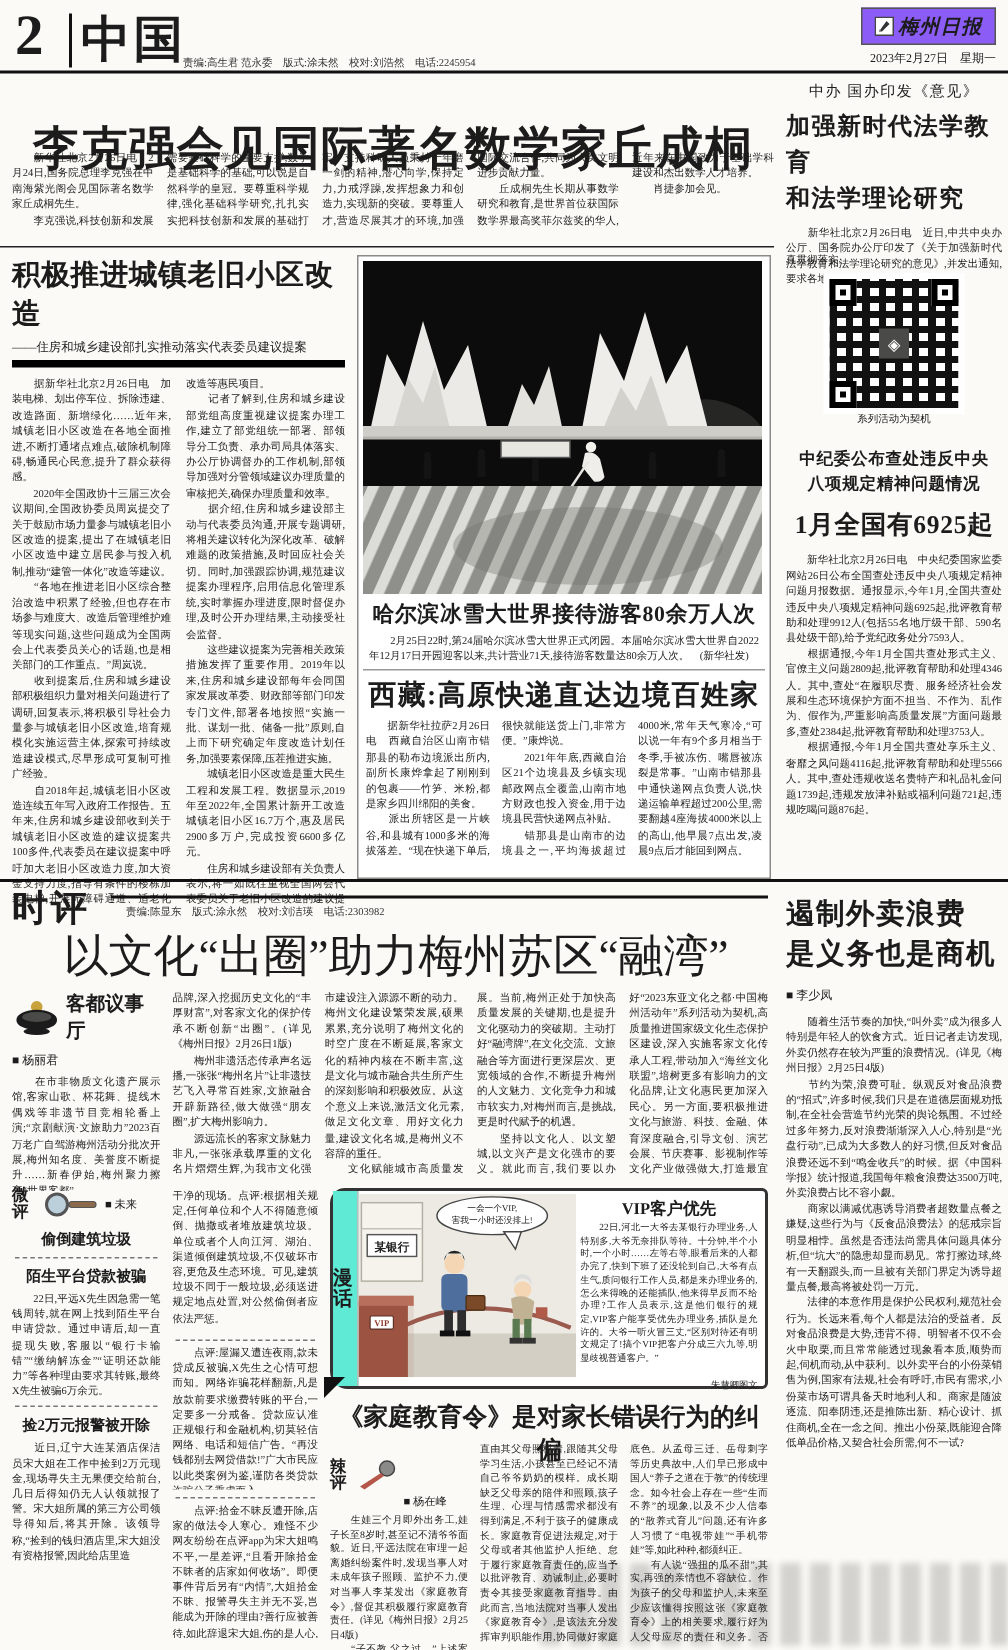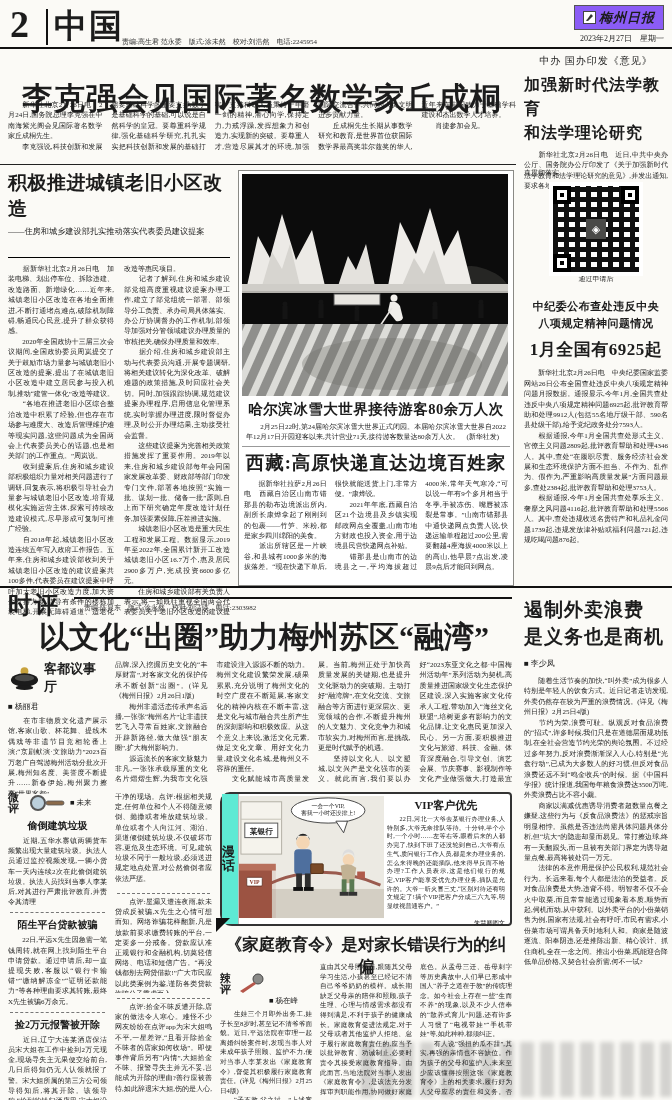--- a/index.html
+++ b/index.html
@@ -23,21 +23,21 @@
   .lead-hl{left:8px;top:52px;width:508px;font-size:31px;font-weight:800;text-align:center;letter-spacing:1px;margin-top:26px;}
   .lead-body{left:8px;top:100px;width:508px;height:64px;column-count:5;column-gap:9px;}
   .law{left:524px;top:54px;width:144px;}
   .law-kicker{font-size:10px;text-align:center;letter-spacing:1px;}
   .law-hl{font-size:16px;font-weight:bold;line-height:24px;letter-spacing:1px;margin-top:5px;}
   .law-body{margin-top:5px;height:46px;}
   .top-rule{left:0;top:164px;width:516px;height:1px;background:#222;}
   
   .renov{left:8px;top:170px;width:222px;}
   .renov-hl{font-size:19px;font-weight:800;letter-spacing:0.5px;}
-  .renov-sub{font-size:8.2px;margin-top:4px;padding-bottom:20px;border-bottom:1px solid #000000;}
+  .renov-sub{font-size:8.2px;margin-top:4px;padding-bottom:3px;border-bottom:5px solid #000000;}
   .renov-body{margin-top:6px;height:362px;column-count:2;column-gap:10px;}
   .photo-box{left:238px;top:170px;width:274px;height:414px;border:1px solid #8a8a86;background:#fff;}
   .cap-title{font-size:14.5px;font-weight:800;text-align:center;margin-top:4px;letter-spacing:0.5px;}
   .cap-txt{font-size:7px;line-height:10px;padding:3px 7px 4px 7px;}
   .tibet{border-top:1px solid #999;margin:0 3px;padding-top:3px;}
   .tibet-hl{font-size:18.5px;font-weight:800;text-align:center;letter-spacing:1px;}
   .tibet-body{margin-top:4px;height:96px;column-count:3;column-gap:8px;padding:0 2px;}
   .rail{left:524px;top:168px;width:144px;}
   .qr{position:relative;width:86px;height:86px;margin:8px auto 2px auto;background:
       repeating-linear-gradient(0deg,#111 0 5px,rgba(255,255,255,0) 5px 10px),
@@ -48,21 +48,21 @@
   .qr-logo{position:absolute;left:33px;top:33px;width:20px;height:20px;background:#4a4a48;color:#fff;font-size:11px;display:flex;align-items:center;justify-content:center;}
   .qr-cap{font-size:7px;text-align:center;}
   .cpc-kicker{font-size:11px;font-weight:600;text-align:center;line-height:17px;margin-top:14px;letter-spacing:0.5px;}
   .cpc-hl{font-size:17px;font-weight:800;text-align:center;margin-top:6px;letter-spacing:0.5px;}
   .cpc-body{margin-top:7px;height:212px;}
   .sect-rule{left:0;top:586px;width:672px;height:2px;background:#111;}
   
   .sp-label{left:8px;top:589px;font-size:24px;font-weight:800;letter-spacing:2px;}
   .sp-rule{left:74px;top:597px;width:438px;height:2px;background:#111;}
   .sp-credits{left:84px;top:603px;font-size:7px;color:#333;}
-  .op-hl{left:16px;top:617px;width:496px;font-size:30px;font-weight:700;text-align:center;}
+  .op-hl{left:16px;top:617px;width:496px;font-size:30px;font-weight:400;text-align:center;}
   .takeaway{left:524px;top:596px;width:144px;}
   .tk-hl{font-size:19px;font-weight:800;line-height:27px;letter-spacing:1px;}
   .tk-author{font-size:8px;margin-top:8px;}
   .tk-body{margin-top:7px;height:420px;}
   .kedu{left:8px;top:660px;width:99px;}
   .kedu-logo{display:flex;align-items:center;gap:3px;}
   .kedu-txt{font-size:13px;font-weight:700;}
   .kedu-author{font-size:8px;margin-top:5px;}
   .kedu-body{margin-top:4px;height:78px;}
   .op-body{left:115px;top:660px;width:397px;height:128px;column-count:4;column-gap:9px;}
@@ -205,21 +205,21 @@
   </div>
 
   <div class="abs rail">
     <div class="body-txt jt">真贯彻落实。</div>
     <div class="qr">
       <div class="finder f1"></div>
       <div class="finder f2"></div>
       <div class="finder f3"></div>
       <div class="qr-logo">◈</div>
     </div>
-    <div class="qr-cap">通过申请后</div>
+    <div class="qr-cap">系列活动为契机</div>
     <div class="cpc-kicker pre">中纪委公布查处违反中央
 八项规定精神问题情况</div>
     <div class="cpc-hl">1月全国有6925起</div>
     <div class="cpc-body body-txt jt pre">　　新华社北京2月26日电　中央纪委国家监委网站26日公布全国查处违反中央八项规定精神问题月报数据。通报显示,今年1月,全国共查处违反中央八项规定精神问题6925起,批评教育帮助和处理9912人(包括55名地厅级干部、590名县处级干部),给予党纪政务处分7593人。
 　　根据通报,今年1月全国共查处形式主义、官僚主义问题2809起,批评教育帮助和处理4346人。其中,查处“在履职尽责、服务经济社会发展和生态环境保护方面不担当、不作为、乱作为、假作为,严重影响高质量发展”方面问题最多,查处2384起,批评教育帮助和处理3753人。
 　　根据通报,今年1月全国共查处享乐主义、奢靡之风问题4116起,批评教育帮助和处理5566人。其中,查处违规收送名贵特产和礼品礼金问题1739起,违规发放津补贴或福利问题721起,违规吃喝问题876起。</div>
   </div>
 
   <div class="abs sect-rule"></div>
 
@@ -262,21 +262,20 @@
     <div class="wp-logo">
       <div class="wp-label">微评</div>
       <svg width="40" height="20" viewBox="0 0 40 20">
         <circle cx="12" cy="10" r="7" fill="#bcd0dc" stroke="#555" stroke-width="2"></circle>
         <rect x="20" y="8" width="18" height="4" rx="2" fill="#8a6a4a" stroke="#555" stroke-width="0.8"></rect>
       </svg>
       <span class="wp-author">■ 未来</span>
     </div>
     <div>
       <div class="wp-item-title">偷倒建筑垃圾</div>
-      <div class="wp-item-body jt">　　近期,五华水寨镇两辆货车频繁出现大量建筑垃圾。执法人员通过监控视频发现,一辆小货车一天内连续2次在此偷倒建筑垃圾。执法人员找到当事人李某后,对其进行严肃批评教育,并责令其清理</div>
     </div>
     <div class="dash"></div>
     <div>
       <div class="wp-item-title">陌生平台贷款被骗</div>
       <div class="wp-item-body jt">　　22日,平远X先生因急需一笔钱周转,就在网上找到陌生平台申请贷款。通过申请后,却一直提现失败,客服以“银行卡输错”“缴纳解冻金”“证明还款能力”等各种理由要求其转账,最终X先生被骗6万余元。</div>
     </div>
     <div class="dash"></div>
     <div>
       <div class="wp-item-title">捡2万元报警被开除</div>
       <div class="wp-item-body jt">　　近日,辽宁大连某酒店保洁员宋大姐在工作中捡到2万元现金,现场寻失主无果便交给前台,几日后得知仍无人认领就报了警。宋大姐所属的第三方公司领导得知后,将其开除。该领导称,“捡到的钱归酒店里,宋大姐没有资格报警,因此给店里造</div>

